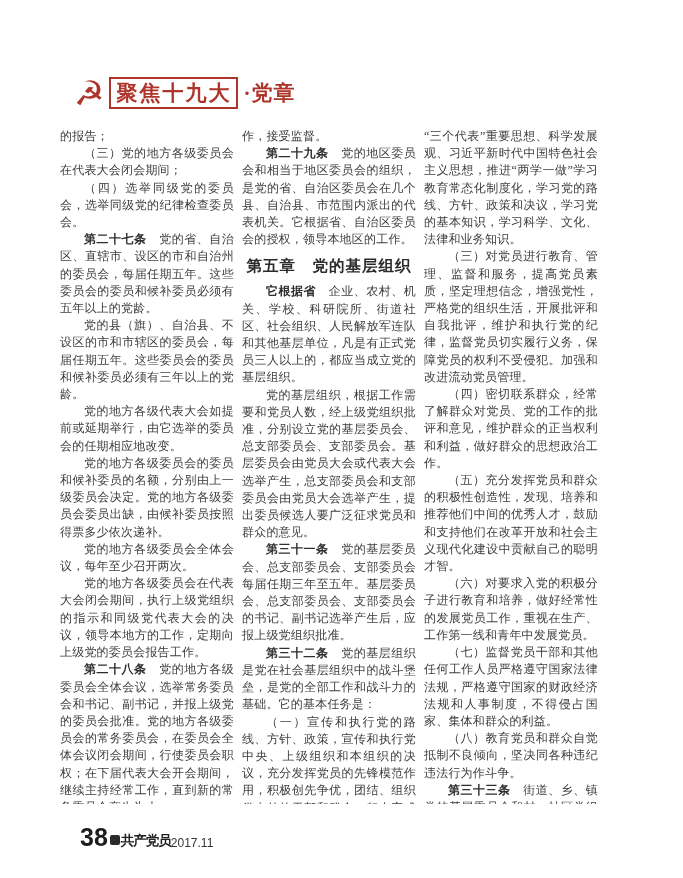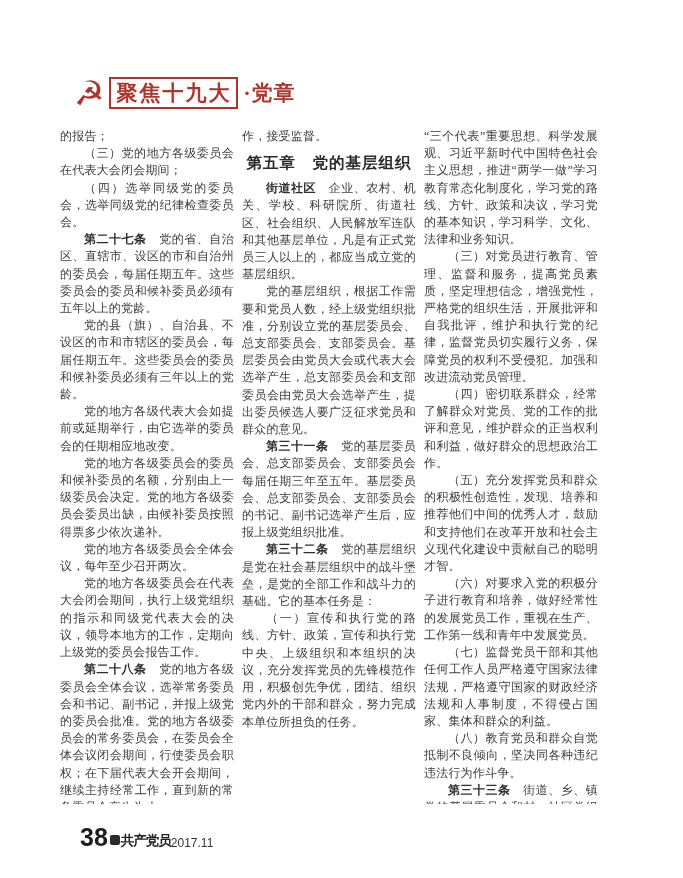--- a/index.html
+++ b/index.html
@@ -132,22 +132,23 @@
         <p class="para"><b>第二十七条</b>　党的省、自治区、直辖市、设区的市和自治州的委员会，每届任期五年。这些委员会的委员和候补委员必须有五年以上的党龄。</p>
         <p class="para">党的县（旗）、自治县、不设区的市和市辖区的委员会，每届任期五年。这些委员会的委员和候补委员必须有三年以上的党龄。</p>
         <p class="para">党的地方各级代表大会如提前或延期举行，由它选举的委员会的任期相应地改变。</p>
         <p class="para">党的地方各级委员会的委员和候补委员的名额，分别由上一级委员会决定。党的地方各级委员会委员出缺，由候补委员按照得票多少依次递补。</p>
         <p class="para">党的地方各级委员会全体会议，每年至少召开两次。</p>
         <p class="para">党的地方各级委员会在代表大会闭会期间，执行上级党组织的指示和同级党代表大会的决议，领导本地方的工作，定期向上级党的委员会报告工作。</p>
         <p class="para"><b>第二十八条</b>　党的地方各级委员会全体会议，选举常务委员会和书记、副书记，并报上级党的委员会批准。党的地方各级委员会的常务委员会，在委员会全体会议闭会期间，行使委员会职权；在下届代表大会开会期间，继续主持经常工作，直到新的常务委员会产生为止。</p>
       </div>
     <div class="col">
         <p class="para no-indent">作，接受监督。</p>
+        <p class="para"><b>第二十九条</b>　党的地区委员会和相当于地区委员会的组织，是党的省、自治区委员会在几个县、自治县、市范围内派出的代表机关。它根据省、自治区委员会的授权，领导本地区的工作。</p>
         <h2 class="chapter">第五章　党的基层组织</h2>
-        <p class="para"><b>街道社区</b>　企业、农村、机关、学校、科研院所、街道社区、社会组织、人民解放军连队和其他基层单位，凡是有正式党员三人以上的，都应当成立党的基层组织。</p>
+        <p class="para"><b>它根据省</b>　企业、农村、机关、学校、科研院所、街道社区、社会组织、人民解放军连队和其他基层单位，凡是有正式党员三人以上的，都应当成立党的基层组织。</p>
         <p class="para">党的基层组织，根据工作需要和党员人数，经上级党组织批准，分别设立党的基层委员会、总支部委员会、支部委员会。基层委员会由党员大会或代表大会选举产生，总支部委员会和支部委员会由党员大会选举产生，提出委员候选人要广泛征求党员和群众的意见。</p>
         <p class="para"><b>第三十一条</b>　党的基层委员会、总支部委员会、支部委员会每届任期三年至五年。基层委员会、总支部委员会、支部委员会的书记、副书记选举产生后，应报上级党组织批准。</p>
         <p class="para"><b>第三十二条</b>　党的基层组织是党在社会基层组织中的战斗堡垒，是党的全部工作和战斗力的基础。它的基本任务是：</p>
         <p class="para">（一）宣传和执行党的路线、方针、政策，宣传和执行党中央、上级组织和本组织的决议，充分发挥党员的先锋模范作用，积极创先争优，团结、组织党内外的干部和群众，努力完成本单位所担负的任务。</p>
       </div>
     <div class="col">
         <p class="para no-indent">“三个代表”重要思想、科学发展观、习近平新时代中国特色社会主义思想，推进“两学一做”学习教育常态化制度化，学习党的路线、方针、政策和决议，学习党的基本知识，学习科学、文化、法律和业务知识。</p>
         <p class="para">（三）对党员进行教育、管理、监督和服务，提高党员素质，坚定理想信念，增强党性，严格党的组织生活，开展批评和自我批评，维护和执行党的纪律，监督党员切实履行义务，保障党员的权利不受侵犯。加强和改进流动党员管理。</p>
         <p class="para">（四）密切联系群众，经常了解群众对党员、党的工作的批评和意见，维护群众的正当权利和利益，做好群众的思想政治工作。</p>
         <p class="para">（五）充分发挥党员和群众的积极性创造性，发现、培养和推荐他们中间的优秀人才，鼓励和支持他们在改革开放和社会主义现代化建设中贡献自己的聪明才智。</p>

